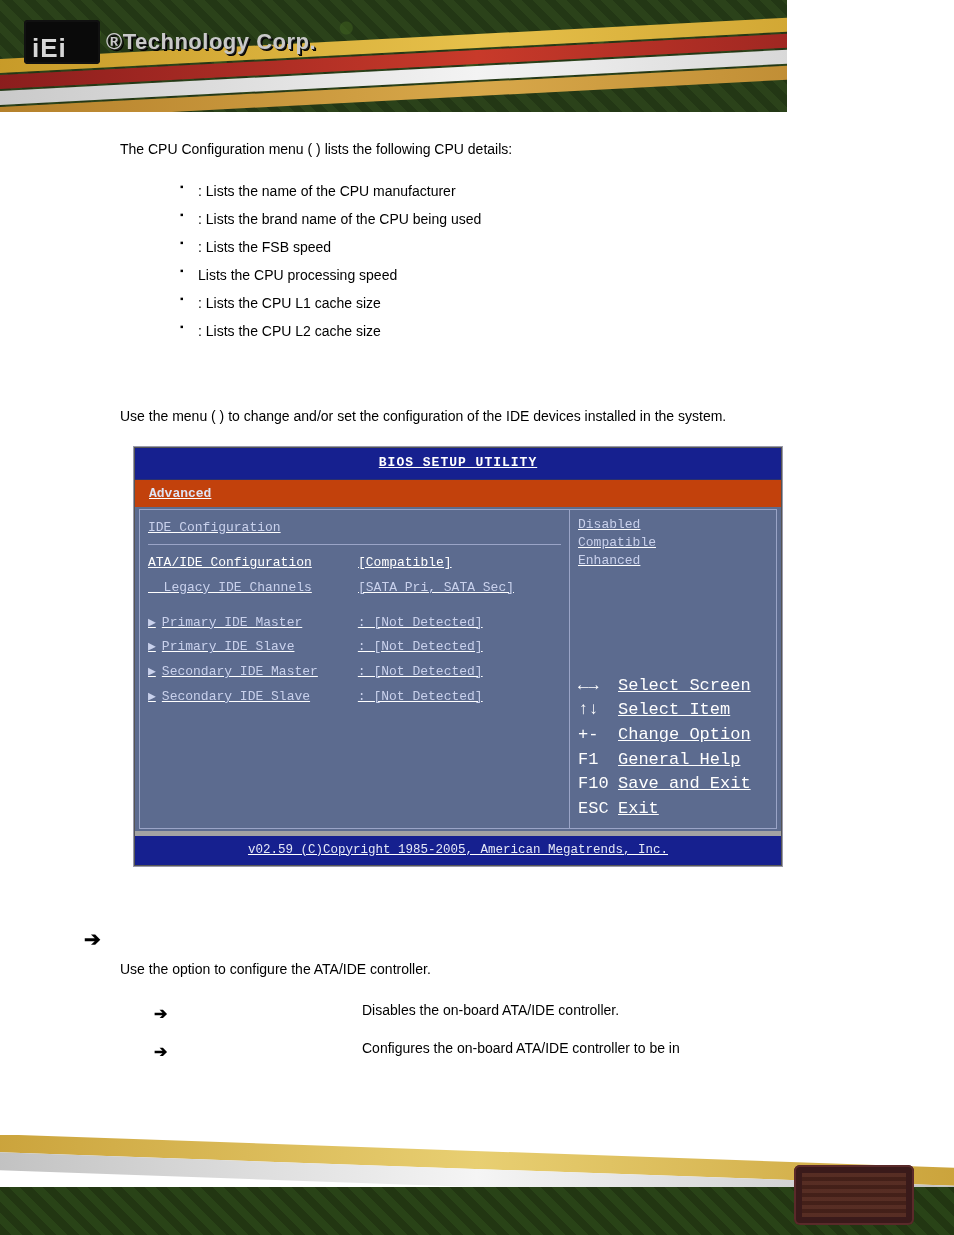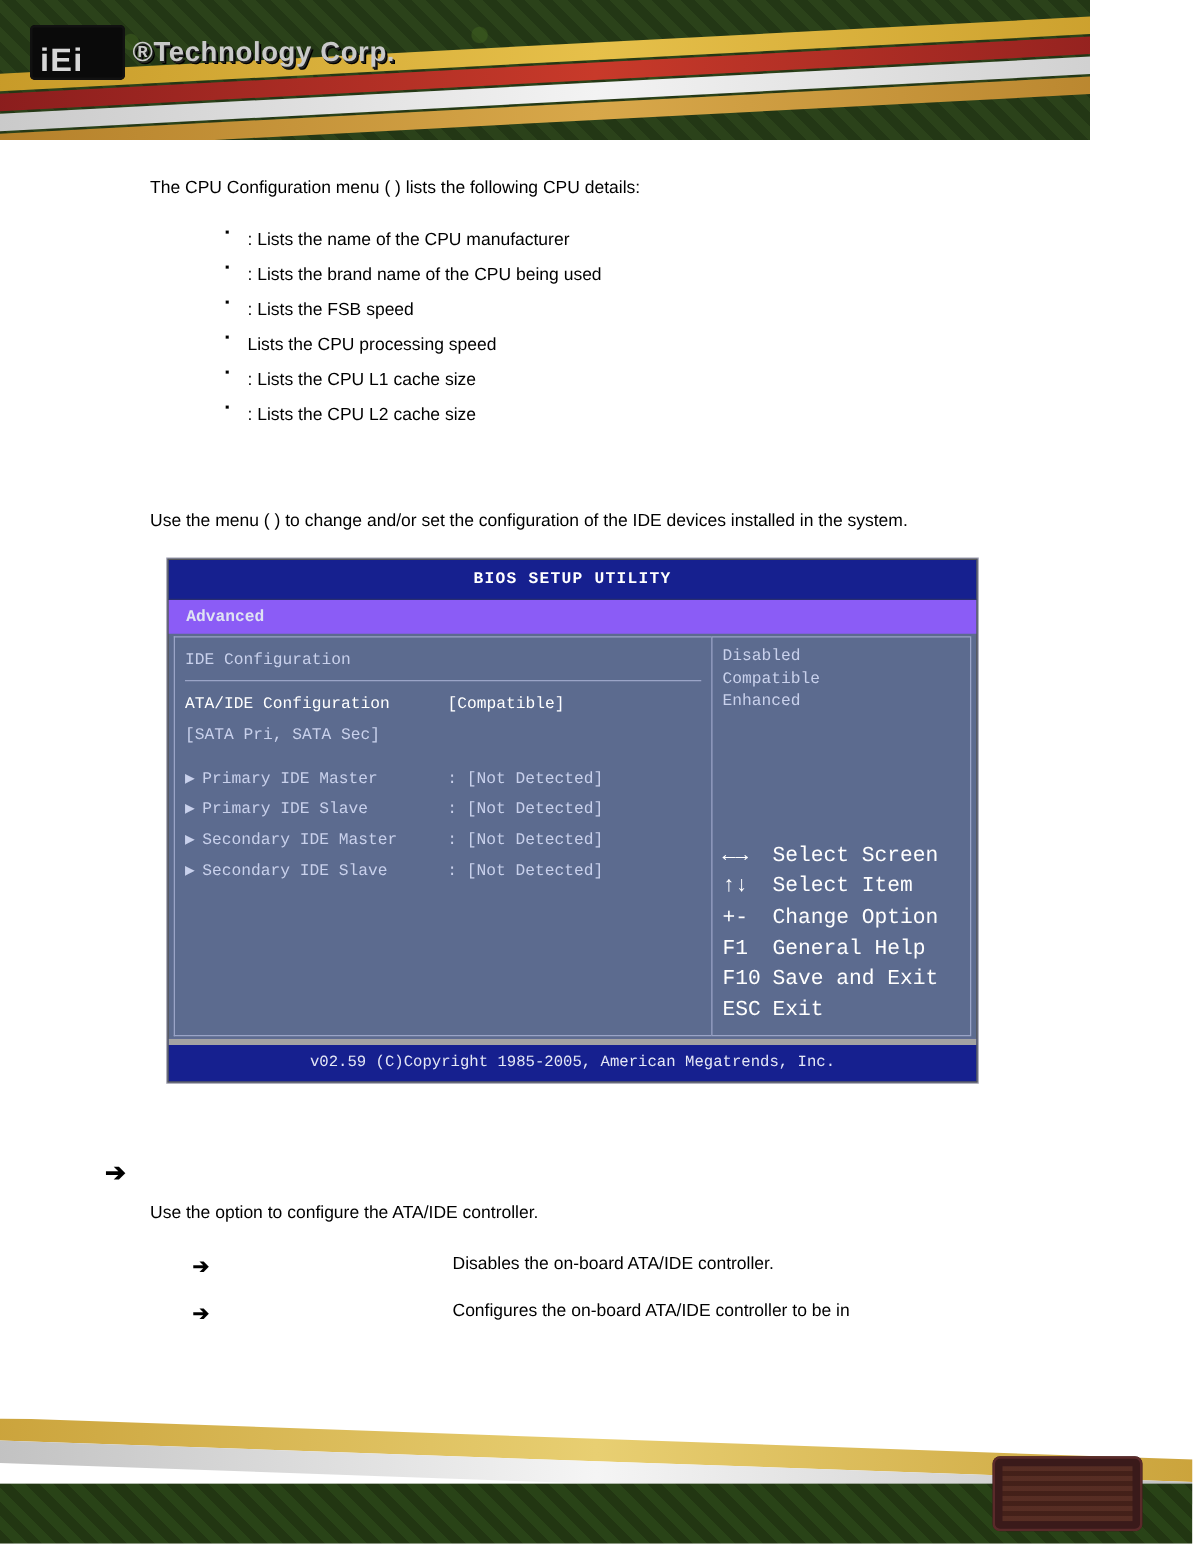--- a/index.html
+++ b/index.html
@@ -10,21 +10,21 @@
     font-size: 14px;
     color: #000;
     line-height: 1.9;
     position: relative;
     background: #fff;
     overflow: hidden;
   }
   
   .banner-top {
     position: relative;
-    width: 872px;
+    width: 787px;
     height: 112px;
     background: #2a3a1a;
     overflow: hidden;
   }
   .banner-top .pcb { position: absolute; inset: 0; background:
     repeating-linear-gradient(45deg,#1f3612 0 8px,#2c4a1a 8px 16px);
     opacity:.55; }
   .banner-top .pcb::after{content:"";position:absolute;inset:0;
     background: radial-gradient(circle at 12% 30%,#6aa52e 0 6px,transparent 7px),
                radial-gradient(circle at 28% 55%,#6aa52e 0 6px,transparent 7px),
@@ -57,27 +57,27 @@
   .content p { margin-bottom: 6px; }
   ul.details { list-style: none; margin: 14px 0 18px 60px; }
   ul.details li { position: relative; padding-left: 18px; line-height: 2.0; }
   ul.details li::before { content: "▪"; position: absolute; left: 0; top: 0; font-size: 10px; color:#000;}
   .section-gap { height: 34px; }
   .para2 { margin-top: 6px; }
   
   .bios-wrap { margin: 18px 0 8px 14px; width: 648px; }
   .bios {
     width: 648px; border: 1px solid #555; font-family: "Courier New", monospace;
-    font-size: 13px; color:#fff; background:#5c6b8f; box-shadow: 0 0 0 1px #99a;
+    font-size: 13px; color:#fff; background:#5c6b8f; box-shadow: 0 0 0 1px #99a; text-decoration: underline;
   }
   .bios .titlebar{
     background:#16208f;color:#fff;text-align:center;font-weight:bold;
     padding:3px 0;letter-spacing:1px;border-bottom:1px solid #2a2f70;
   }
-  .bios .tabs{background:#8b5cf6;padding:2px 14px 0;}
+  .bios .tabs{background:#c2410c;padding:2px 14px 0;}
   .bios .tabs span{color:#dfe3f3;font-weight:bold;}
   .bios .body{display:flex;align-items:flex-start;}
   .bios .left{flex:0 0 430px;border:1px solid #9aa4c7;border-right:none;
     margin:2px 0 2px 4px;padding:6px 8px 10px;background:#5c6b8f;min-height:320px;}
   .bios .right{flex:1;border:1px solid #9aa4c7;margin:2px 4px 2px 0;padding:6px 8px;
     background:#5c6b8f;display:flex;flex-direction:column;justify-content:space-between;min-height:320px;}
   .bios .heading{color:#c9d1ec;}
   .bios hr{border:0;border-top:1px solid #9aa4c7;margin:4px 0 6px;}
   .bios .row{display:flex;white-space:pre;}
   .bios .row .lbl{flex:0 0 210px;color:#c9d1ec;}
@@ -168,20 +168,21 @@
       </div>
       <div class="body">
         <div class="left">
           <div class="heading">IDE Configuration</div>
           <hr>
           <div class="row sel">
             <span class="lbl">ATA/IDE Configuration</span>
             <span class="val">[Compatible]</span>
           </div>
           <div class="row">
+            <span class="lbl">  Legacy IDE Channels</span>
             <span class="val">[SATA Pri, SATA Sec]</span>
           </div>
           <div style="height:10px"></div>
           <div class="row">
             <span class="arrow">▶</span>
             <span class="lbl" style="flex:0 0 196px">Primary IDE Master</span>
             <span class="val">: [Not Detected]</span>
           </div>
           <div class="row">
             <span class="arrow">▶</span>

